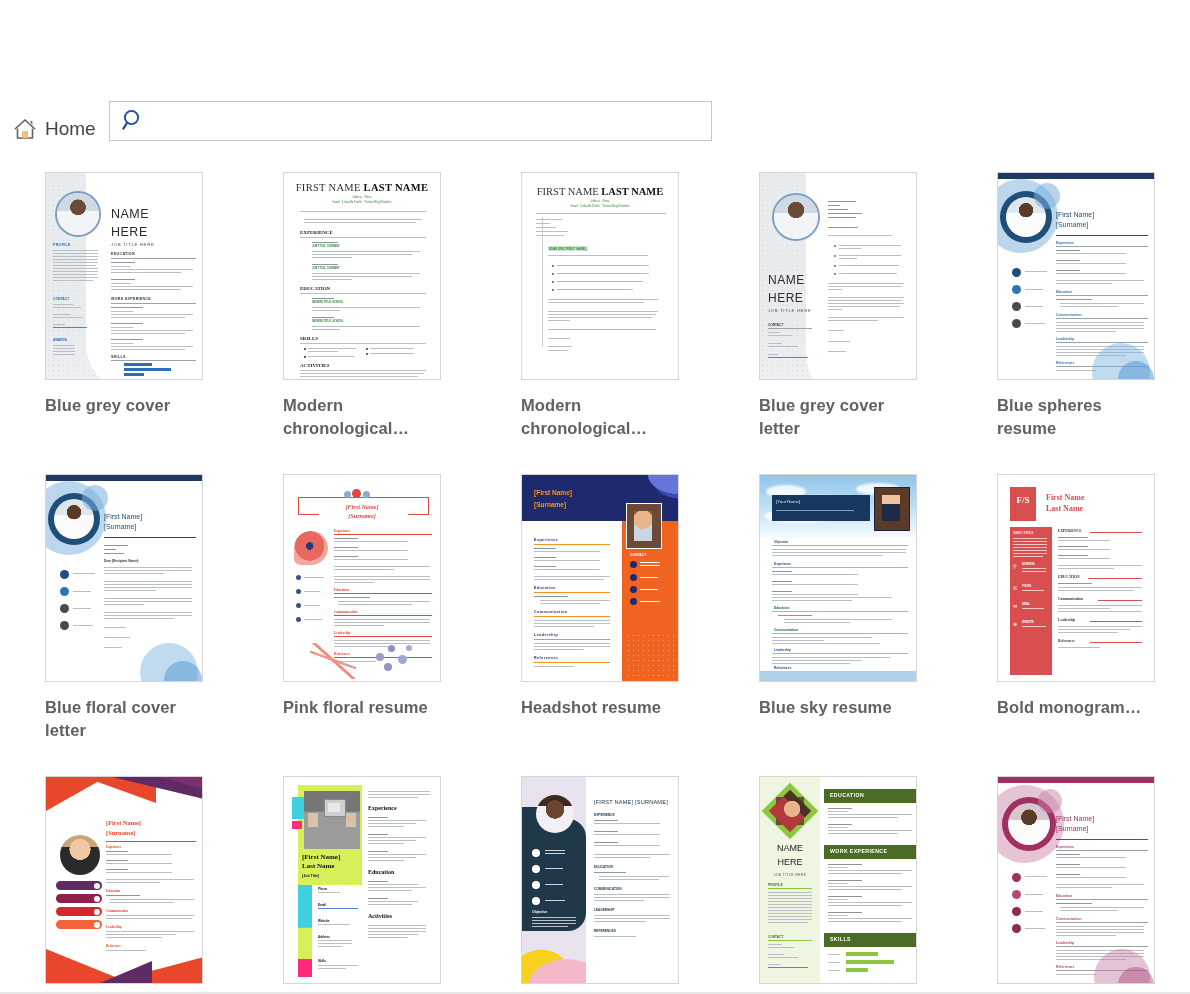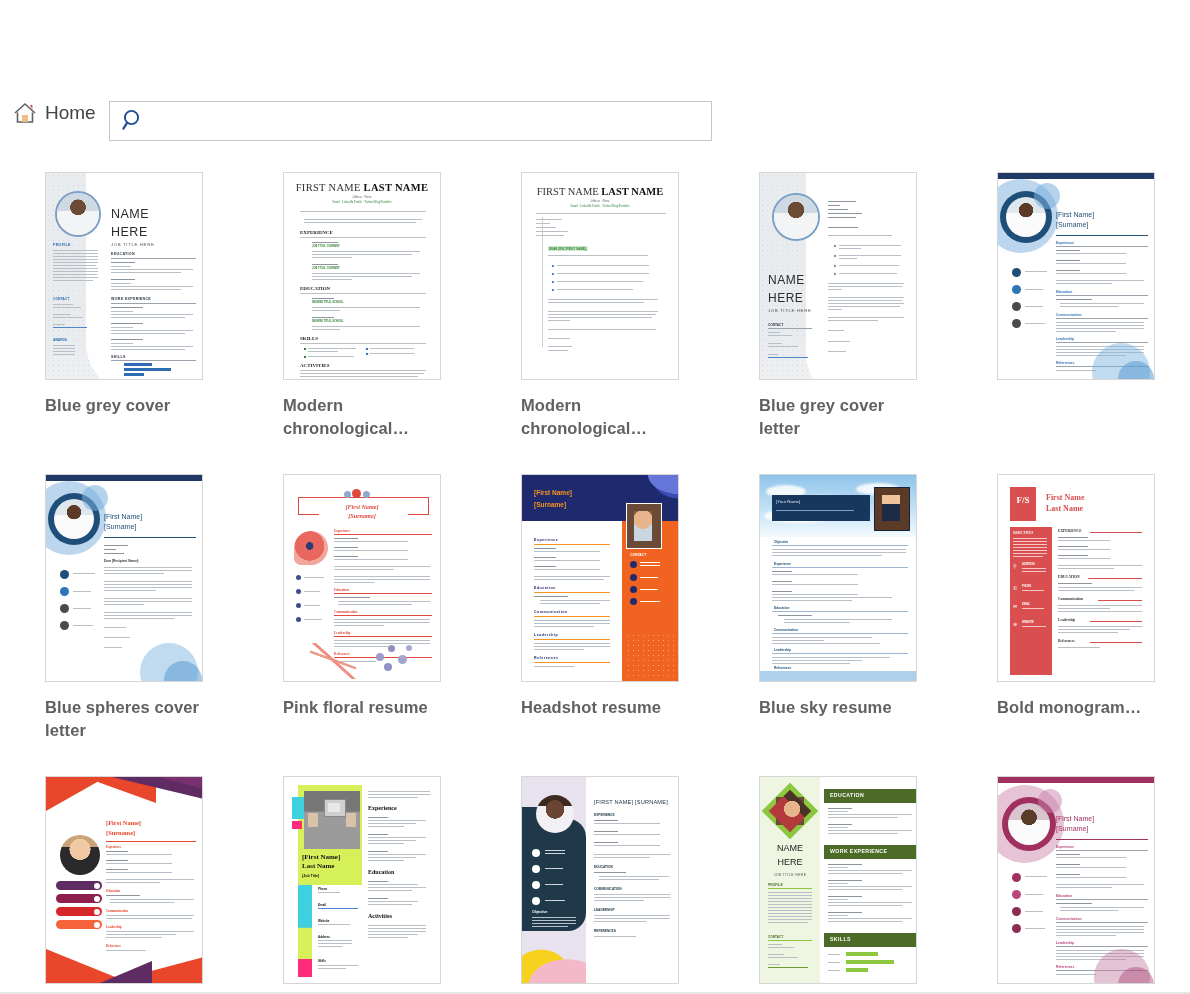--- a/index.html
+++ b/index.html
@@ -9,21 +9,21 @@
     -webkit-font-smoothing:antialiased;
   }
   .page{position:relative;width:1190px;height:994px;}
 
   
   .page-title{
     position:absolute;left:14px;top:6px;
     font-size:49px;font-weight:300;color:#595959;letter-spacing:.2px;
     line-height:60px;
   }
-  .navrow{position:absolute;left:12px;top:101px;height:40px;display:flex;align-items:flex-start;}
+  .navrow{position:absolute;left:12px;top:101px;height:40px;display:flex;align-items:flex-end;}
   .home-link{display:flex;align-items:center;gap:7px;cursor:pointer;}
   .home-icon{width:26px;height:24px;display:block;}
   .home-label{font-size:19px;color:#444;}
   .search-wrap{
     position:absolute;left:109px;top:101px;width:603px;height:40px;
     border:1px solid #c8c6c4;background:#fff;box-sizing:border-box;
     display:flex;align-items:center;
   }
   .search-input{
     flex:1;border:0;outline:0;background:transparent;
@@ -407,20 +407,21 @@
         <div class="tiny" style="left:27px;top:98px;width:22px;"></div>
         <div class="sp" style="left:14px;top:112px;width:9px;height:9px;background:#2e75b6;"></div>
         <div class="tiny" style="left:27px;top:116px;width:18px;"></div>
         <div class="sp" style="left:14px;top:129px;width:9px;height:9px;background:#4a4a4a;"></div>
         <div class="tiny" style="left:27px;top:133px;width:18px;"></div>
         <div class="sp" style="left:14px;top:146px;width:9px;height:9px;background:#4a4a4a;"></div>
         <div class="tiny" style="left:27px;top:150px;width:20px;"></div>
         <div class="sp" style="left:94px;top:170px;width:58px;height:58px;background:rgba(130,182,226,.5);"></div>
         <div class="sp" style="left:120px;top:188px;width:36px;height:36px;background:rgba(90,155,210,.55);"></div>
       </div>
+      <div class="card-title">Blue spheres resume</div>
     </div>
 
     <div class="card">
       <div class="thumb">
         <div class="bs-top"></div>
         <div class="sp" style="left:-14px;top:6px;width:74px;height:74px;background:#bcd6ee;"></div>
         <div class="sp" style="left:2px;top:18px;width:52px;height:52px;background:#1f4e79;"></div>
         <div class="sp" style="left:8px;top:24px;width:40px;height:40px;background:#e9f1f8;overflow:hidden;">
             <div class="face-b"></div>
           </div>
@@ -452,21 +453,21 @@
         <div class="tiny" style="left:27px;top:98px;width:22px;"></div>
         <div class="sp" style="left:14px;top:112px;width:9px;height:9px;background:#2e75b6;"></div>
         <div class="tiny" style="left:27px;top:116px;width:18px;"></div>
         <div class="sp" style="left:14px;top:129px;width:9px;height:9px;background:#4a4a4a;"></div>
         <div class="tiny" style="left:27px;top:133px;width:18px;"></div>
         <div class="sp" style="left:14px;top:146px;width:9px;height:9px;background:#4a4a4a;"></div>
         <div class="tiny" style="left:27px;top:150px;width:20px;"></div>
         <div class="sp" style="left:94px;top:168px;width:58px;height:58px;background:rgba(130,182,226,.5);"></div>
         <div class="sp" style="left:118px;top:186px;width:38px;height:38px;background:rgba(90,155,210,.55);"></div>
       </div>
-      <div class="card-title">Blue spheres cover letter</div>
+      <div class="card-title">Blue floral cover letter</div>
     </div>
 
     <div class="card">
       <div class="thumb">
         <div class="pf-frame" style="left:14px;top:22px;width:20px;height:16px;border-right:0;border-top-width:1.4px;"></div>
         <div class="pf-frame" style="left:124px;top:22px;width:20px;height:16px;border-left:0;"></div>
         <div class="pf-frame" style="left:14px;top:22px;width:130px;height:0;border-bottom:0;border-left:0;border-right:0;"></div>
         <div class="sp" style="left:68px;top:14px;width:9px;height:9px;background:#e0473d;"></div>
         <div class="sp" style="left:60px;top:16px;width:7px;height:7px;background:#8fa8d0;"></div>
         <div class="sp" style="left:79px;top:16px;width:7px;height:7px;background:#8fa8d0;"></div>

